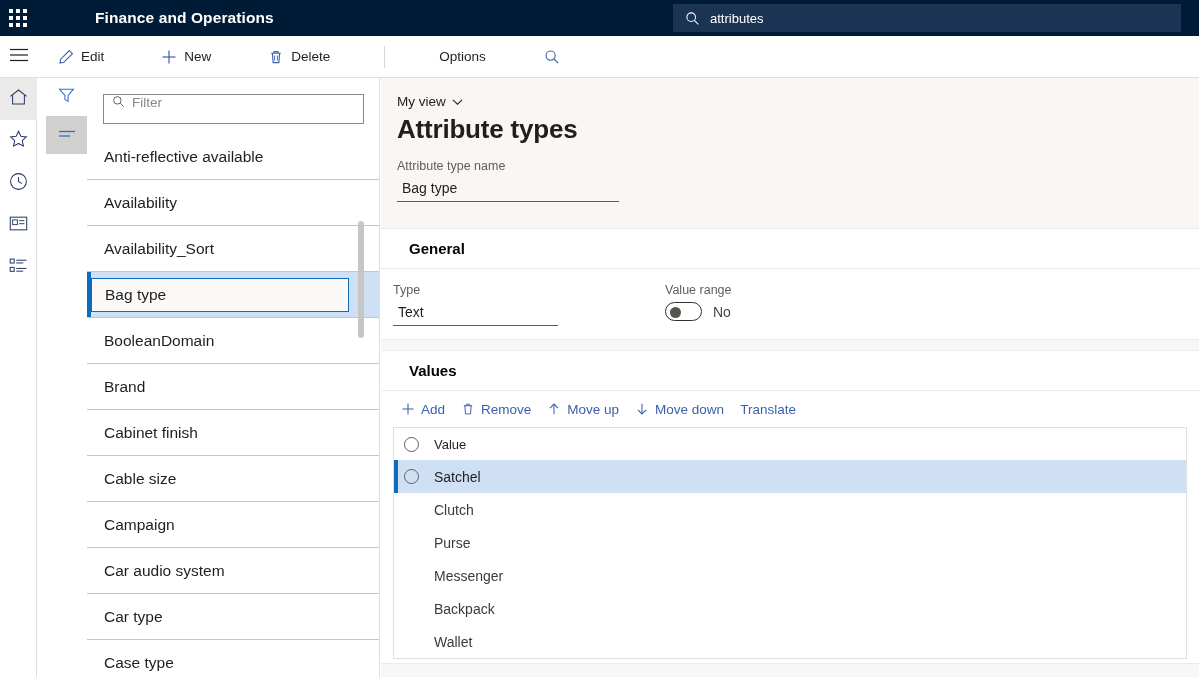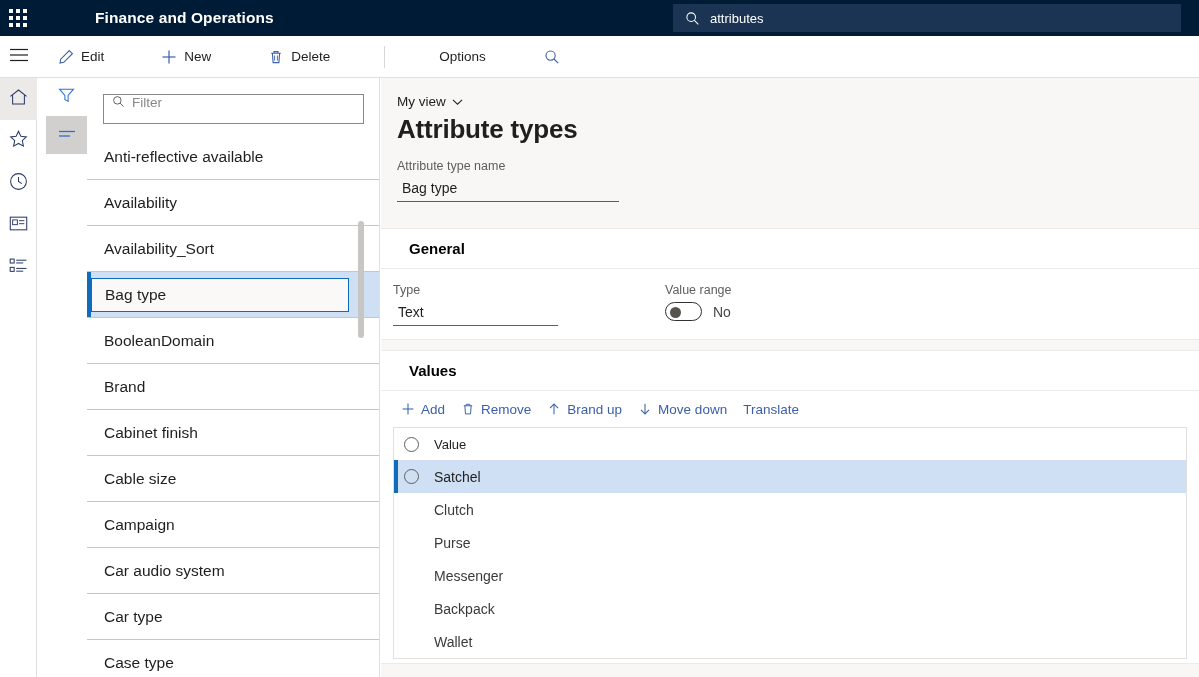--- a/index.html
+++ b/index.html
@@ -529,21 +529,21 @@
         </span>
         <span>Remove</span>
       </div>
       <div class="vbtn">
         <span class="ic">
           <svg width="14" height="14" viewBox="0 0 16 16">
               <line x1="8" y1="14" x2="8" y2="2.4" stroke="#3b5fa8" stroke-width="1.2"></line>
               <path d="M3.4 7L8 2.4 12.6 7" fill="none" stroke="#3b5fa8" stroke-width="1.2"></path>
             </svg>
         </span>
-        <span>Brand up</span>
+        <span>Move up</span>
       </div>
       <div class="vbtn">
         <span class="ic">
           <svg width="14" height="14" viewBox="0 0 16 16">
               <line x1="8" y1="2" x2="8" y2="13.6" stroke="#3b5fa8" stroke-width="1.2"></line>
               <path d="M3.4 9L8 13.6 12.6 9" fill="none" stroke="#3b5fa8" stroke-width="1.2"></path>
             </svg>
         </span>
         <span>Move down</span>
       </div>

